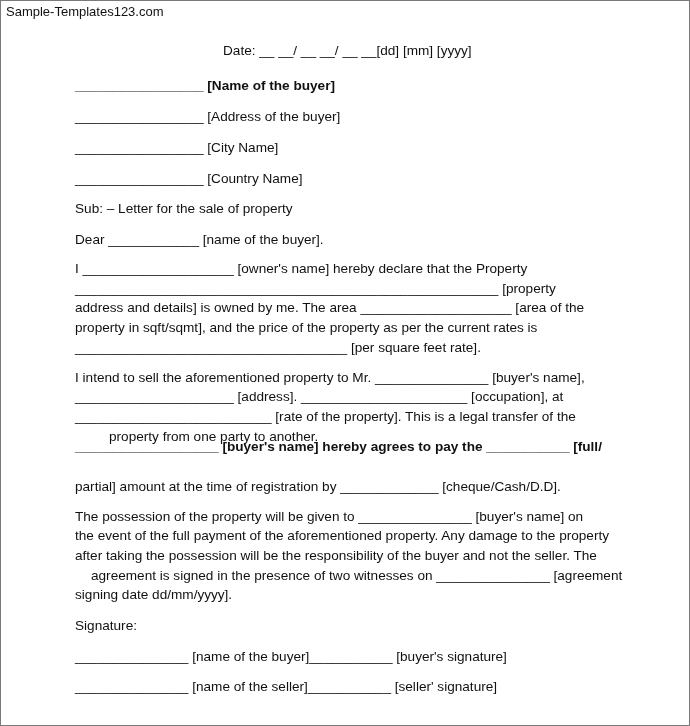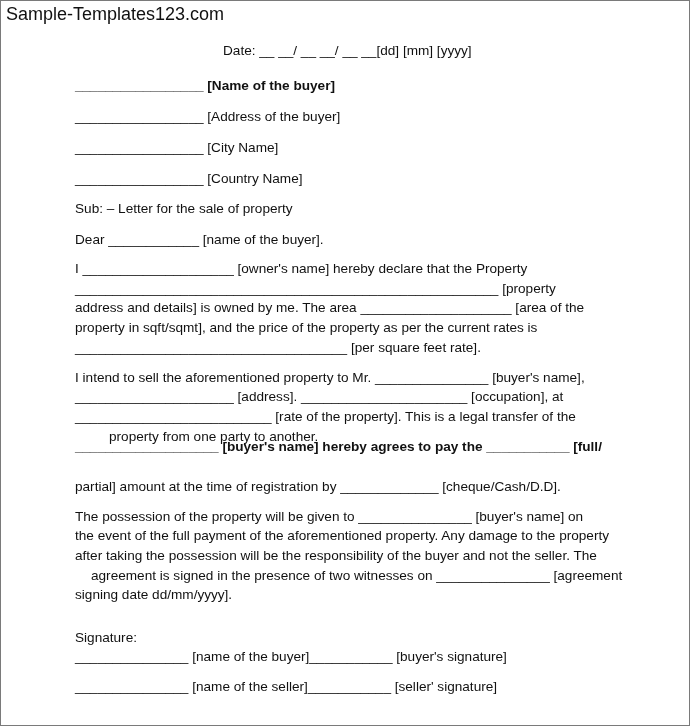--- a/index.html
+++ b/index.html
@@ -5,21 +5,21 @@
   html, body { margin: 0; padding: 0; background: #ffffff; }
   body { width: 690px; height: 726px; position: relative; overflow: hidden; }
   .frame {
     position: absolute; left: 0; top: 0; width: 688px; height: 724px;
     border: 1px solid #7a7a7a; background: #ffffff;
   }
   .doc {
     position: absolute; left: 0; top: 0; width: 690px; height: 726px;
     font-family: "Liberation Sans", sans-serif; font-size: 13.6px; color: #111111;
   }
-  .site { position: absolute; left: 6px; top: 4px; font-size: 18px; }
+  .site { position: absolute; left: 6px; top: 4px; font-size: 13px; }
   .line { position: absolute; white-space: pre; line-height: 16px; }
   .l { left: 75px; }
 </style>
 </head>
 <body>
 
 <div class="frame"></div>
 
 <div class="doc">
   <div class="site">Sample-Templates123.com</div>
@@ -47,16 +47,16 @@
 
   <div class="line l" style="top:439px;font-weight:bold;">___________________ [buyer's name] hereby agrees to pay the ___________ [full/</div>
   <div class="line l" style="top:479px;">partial] amount at the time of registration by _____________ [cheque/Cash/D.D].</div>
 
   <div class="line l" style="top:509px;">The possession of the property will be given to _______________ [buyer's name] on</div>
   <div class="line l" style="top:528px;">the event of the full payment of the aforementioned property. Any damage to the property</div>
   <div class="line l" style="top:548px;">after taking the possession will be the responsibility of the buyer and not the seller. The</div>
   <div class="line l" style="top:568px;margin-left:16px;">agreement is signed in the presence of two witnesses on _______________ [agreement</div>
   <div class="line l" style="top:587px;">signing date dd/mm/yyyy].</div>
 
-  <div class="line l" style="top:618px;margin-top:12px;">Signature:</div>
+  <div class="line l" style="top:618px;">Signature:</div>
   <div class="line l" style="top:649px;">_______________ [name of the buyer]___________ [buyer's signature]</div>
   <div class="line l" style="top:679px;">_______________ [name of the seller]___________ [seller' signature]</div>
 </div>
 
 </body></html>

